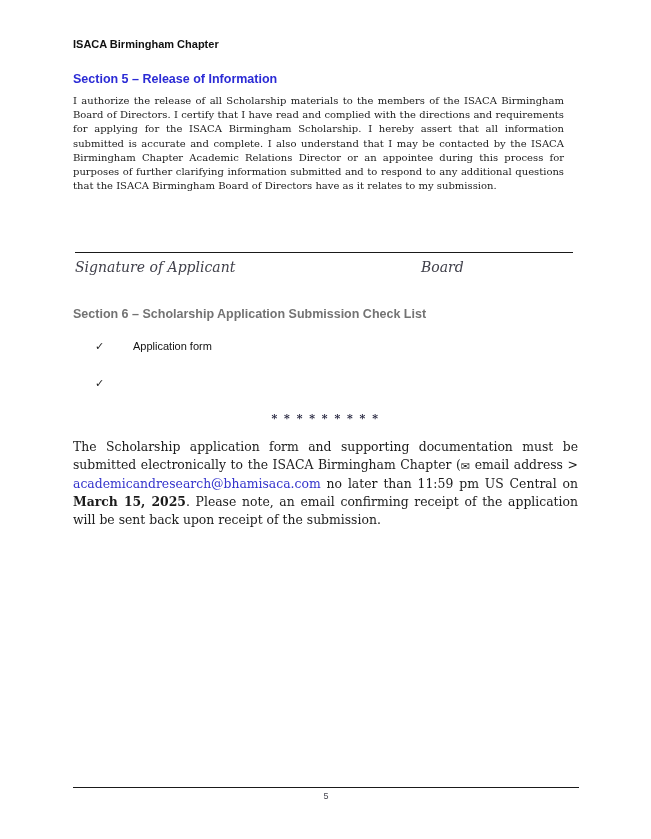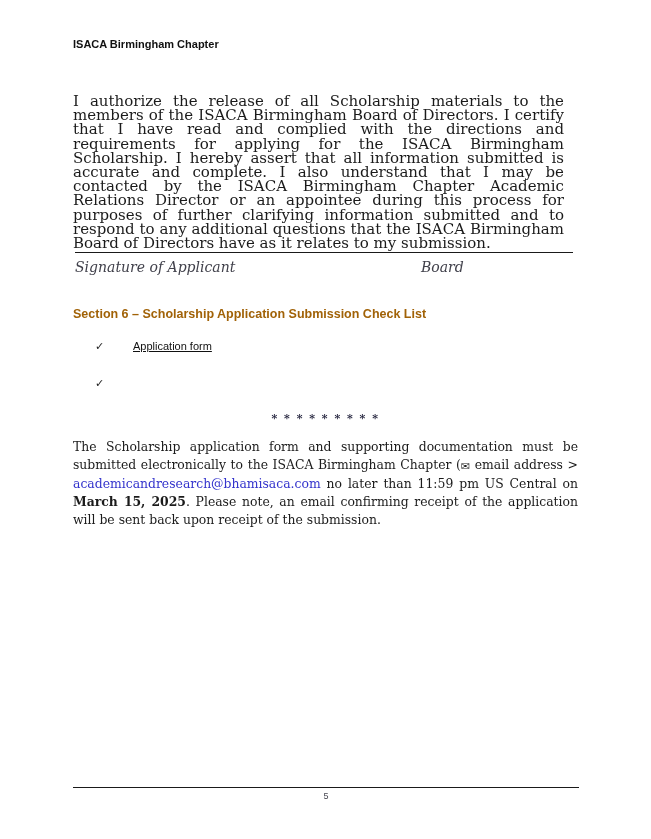--- a/index.html
+++ b/index.html
@@ -22,39 +22,39 @@
     position:absolute; left:73px;
     font-family:"Liberation Sans", sans-serif;
     font-weight:bold; font-size:12.5px;
   }
   #sec5-title { top:72px; }
   #sec6-title { top:307px; }
   .body-para {
     position:absolute; left:73px;
     text-align:justify; color:#1b1b1b;
   }
-  #release-para { top:94px; width:491px; font-size:15px; line-height:14.2px; }
+  #release-para { top:94px; width:491px; font-size:10px; line-height:14.2px; }
   #submission-para { top:438px; width:505px; font-size:12.4px; line-height:18.3px; }
   .sig-line {
     position:absolute; left:75px; top:252px; width:498px;
     border-top:1.6px solid #1a1a1a; height:0;
   }
   .sig-label {
     position:absolute; top:259px;
     font-style:italic; font-size:14px; color:#41414b;
   }
   #sig-applicant-label { left:75px; }
   #sig-date-label { left:421px; }
   .check-item {
     position:absolute;
     font-family:"Liberation Sans", sans-serif;
     font-size:11px; color:#111111;
   }
   .check-item .check-mark { position:absolute; left:22px; top:0; color:#222222; }
-  .check-item .check-label { position:absolute; left:60px; top:0; white-space:nowrap;text-decoration:underline; }
+  .check-item .check-label { position:absolute; left:60px; top:0; white-space:nowrap; }
   #check-item-1 { left:73px; top:340px; width:505px; height:14px; }
   #check-item-2 { left:73px; top:377px; width:505px; height:14px; }
   .asterisk-divider {
     position:absolute; left:73px; top:412px; width:505px;
     text-align:center; font-weight:bold; font-size:11px;
     letter-spacing:1.5px; color:#20203a;
   }
   .email-icon {
     display:inline-block;
     font-size:11px; line-height:1;
@@ -76,30 +76,31 @@
     font-size:9px; color:#474751;
   }
 </style>
 </head>
 <body>
 
 <div class="page">
 
   <div class="doc-header">ISACA Birmingham Chapter</div>
 
+  <div class="section-title" id="sec5-title" style="color: rgb(43, 43, 213);">Section 5 – Release of Information</div>
 
   <div class="body-para" id="release-para">I authorize the release of all Scholarship materials to the members of the ISACA Birmingham Board of Directors.  I certify that I have read and complied with the directions and requirements for applying for the ISACA Birmingham Scholarship.  I hereby assert that all information submitted is accurate and complete.  I also understand that I may be contacted by the ISACA Birmingham Chapter Academic Relations Director or an appointee during this process for purposes of further clarifying information submitted and to respond to any additional questions that the ISACA Birmingham Board of Directors have as it relates to my submission.</div>
 
   <div class="sig-line"></div>
 
   <div class="sig-label" id="sig-applicant-label">Signature of Applicant</div>
 
   <div class="sig-label" id="sig-date-label">Board</div>
 
-  <div class="section-title" id="sec6-title" style="color: #a16207;">Section 6 – Scholarship Application Submission Check List</div>
+  <div class="section-title" id="sec6-title" style="color: #737373;">Section 6 – Scholarship Application Submission Check List</div>
 
   <div class="check-item" id="check-item-1">
     <span class="check-mark">✓</span>
     <span class="check-label">Application form</span>
   </div>
 
   <div class="check-item" id="check-item-2">
     <span class="check-mark">✓</span>
   </div>
 

